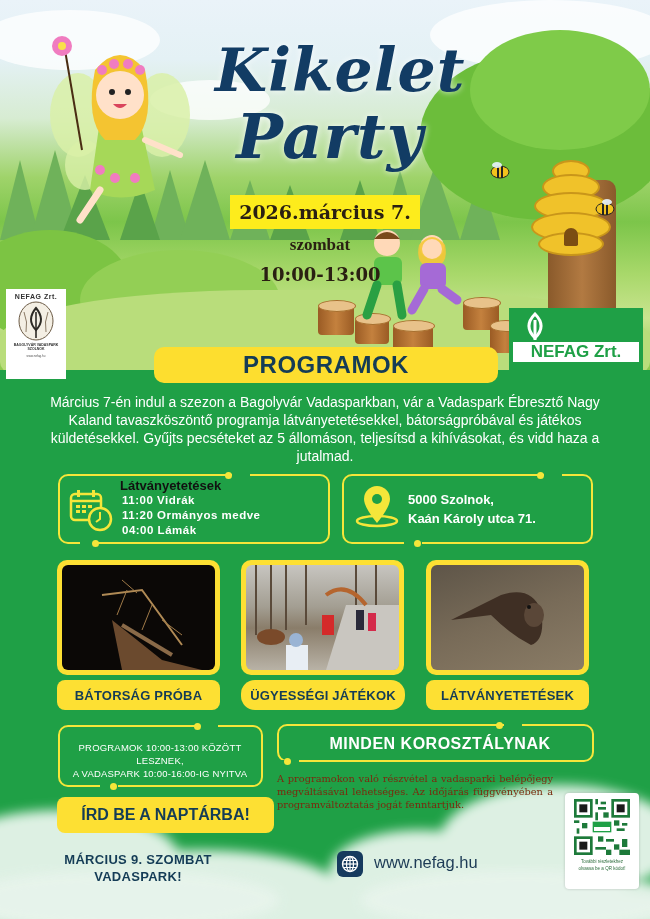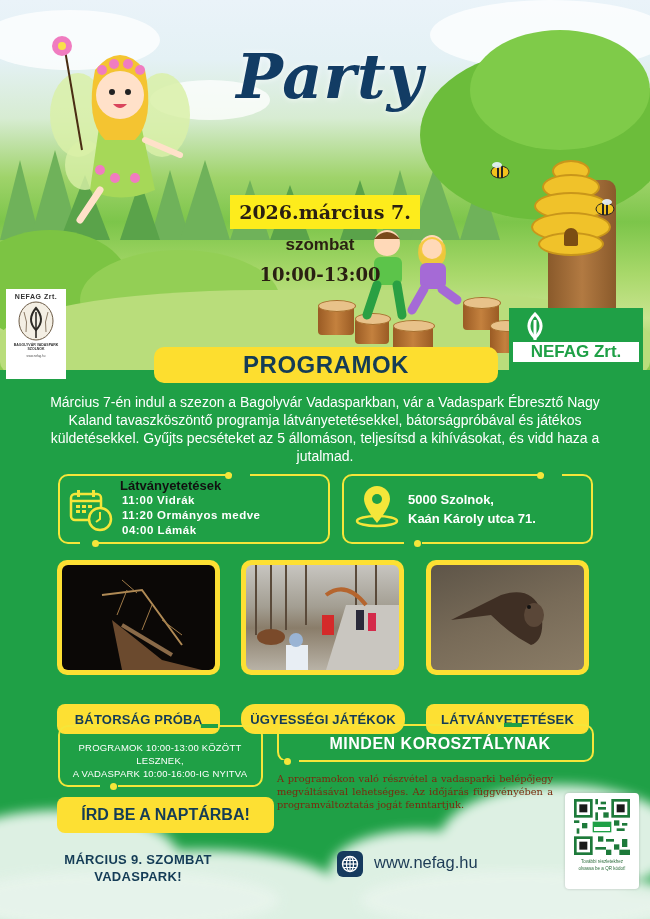--- a/index.html
+++ b/index.html
@@ -37,21 +37,21 @@
   .title .l2 { display: block; font-size: 62px; margin-top: 6px; letter-spacing: 1px; }
 
   .date-pill {
     position: absolute; left: 230px; top: 195px; width: 190px; height: 34px;
     background: #fdec1c; border-radius: 0;
     font-family: "DejaVu Serif", serif; font-weight: bold; font-size: 19px; color: #2a2012;
     display: flex; align-items: center; justify-content: center;
   }
   .day-text {
     position: absolute; left: 240px; top: 235px; width: 160px; text-align: center;
-    font-family: Liberation Sans, sans-serif; font-weight: bold; font-size: 17px; color: #2a2012;
+    font-family: Liberation Serif, serif; font-weight: bold; font-size: 17px; color: #2a2012;
   }
   .time-text {
     position: absolute; left: 240px; top: 264px; width: 160px; text-align: center;
     font-family: "DejaVu Serif", serif; font-weight: bold; font-size: 18px; color: #2a2012;
   }
 
   .logo-left {
     position: absolute; left: 6px; top: 289px; width: 60px; height: 90px; background: #fff;
     display: flex; flex-direction: column; align-items: center; justify-content: flex-start; padding-top: 4px;
     z-index: 4;
@@ -95,21 +95,21 @@
 
   .photo {
     position: absolute; top: 560px; width: 163px; height: 115px; background: #fde033;
     border-radius: 10px; padding: 5px;
   }
   .photo .img { width: 100%; height: 100%; border-radius: 6px; overflow: hidden; position: relative; }
 
   .cap {
     position: absolute; top: 680px; height: 30px; background: #fde033; border-radius: 8px;
     display: flex; align-items: center; justify-content: center;
-    font-weight: bold; font-size: 13px; color: #143c56; letter-spacing: 0.2px; margin-top: 24px;
+    font-weight: bold; font-size: 13px; color: #143c56; letter-spacing: 0.2px;
   }
 
   .sched-text {
     position: absolute; left: 60px; top: 741px; width: 200px; text-align: center;
     color: #fff; font-size: 9.5px; line-height: 13px; letter-spacing: 0.2px;
   }
   .ages-text {
     position: absolute; left: 290px; top: 735px; width: 300px; text-align: center;
     color: #fff; font-size: 16px; font-weight: bold; letter-spacing: 0.5px;
   }
@@ -234,20 +234,21 @@
     <rect x="22" y="32" width="28" height="28" rx="6" fill="#5cc44a"></rect>
     <path d="M25 60 L15 90 M45 60 L50 90" stroke="#2aa043" stroke-width="9" stroke-linecap="round"></path>
     <circle cx="80" cy="22" r="12" fill="#ffd9b8"></circle>
       <path d="M67 20 Q80 4 93 20 Q96 35 88 40 L72 40 Q64 35 67 20 Z" fill="#f6c637" opacity="0.9"></path>
     <circle cx="80" cy="24" r="10" fill="#ffd9b8"></circle>
     <rect x="68" y="38" width="26" height="26" rx="6" fill="#a56ad6"></rect>
     <path d="M72 64 L60 85 M90 64 L105 75" stroke="#a56ad6" stroke-width="9" stroke-linecap="round"></path>
   </svg>
 
   <div class="title">
+    <span class="l1">Kikelet</span>
     <span class="l2">Party</span>
   </div>
   <div class="date-pill">2026.március 7.</div>
   <div class="day-text">szombat</div>
   <div class="time-text">10:00-13:00</div>
 </div>
 
 <div class="logo-left">
   <span class="ltitle">NEFAG Zrt.</span>
   <svg width="40" height="42" viewBox="0 0 40 42">

